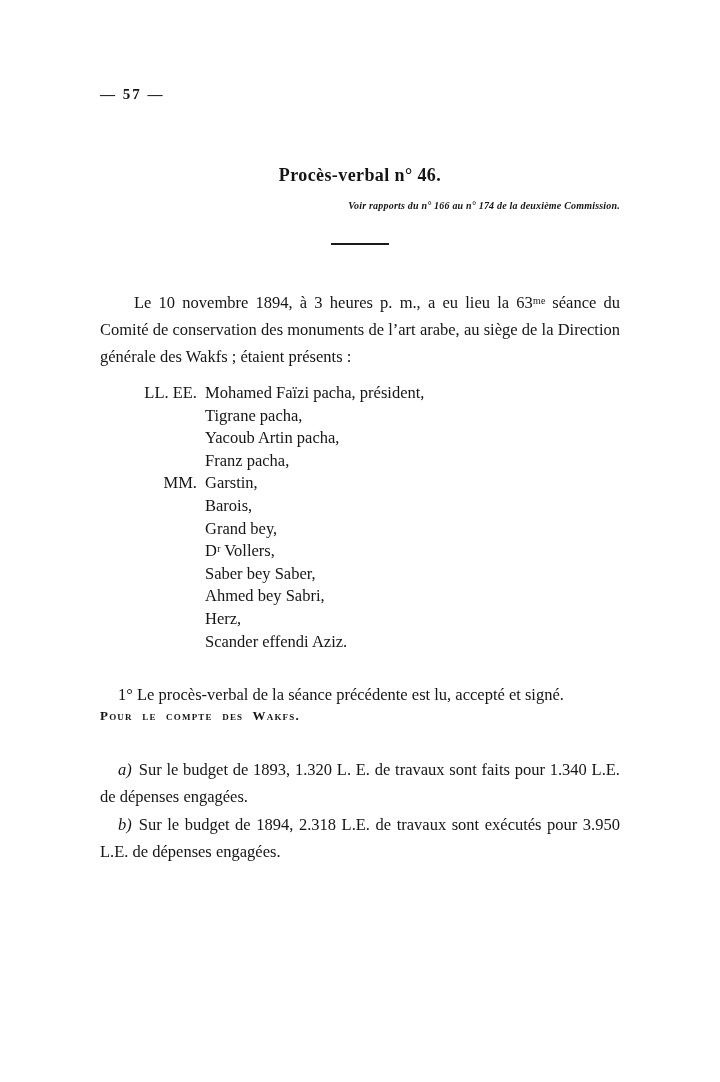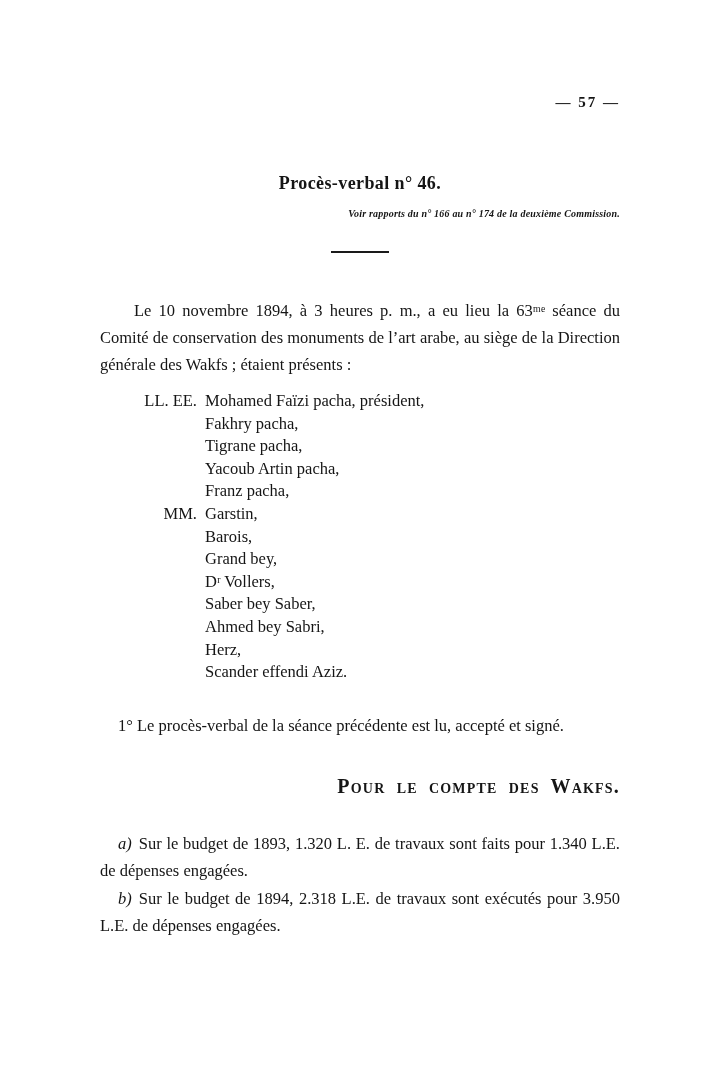--- a/index.html
+++ b/index.html
@@ -13,25 +13,24 @@
     overflow: hidden;
   }
   .page {
     width: 720px;
     height: 1082px;
     padding: 86px 100px 0 100px;
     background: #ffffff;
     overflow: hidden;
   }
   .page-number {
-    text-align: right;
+    text-align: left;
     font-size: 15px;
     font-weight: bold;
     letter-spacing: 2px;
-    margin-top: 8px;
   }
   .title {
     margin-top: 62px;
     text-align: center;
     font-size: 18px;
     font-weight: bold;
     letter-spacing: 0.4px;
   }
   .subtitle {
     margin-top: 14px;
@@ -75,23 +74,22 @@
   .para {
     font-size: 16.5px;
     line-height: 27px;
     text-align: justify;
     text-indent: 18px;
   }
   .p1 { margin-top: 28px; }
   .p2 { margin-top: 12px; }
   .smallcaps { font-variant: small-caps; letter-spacing: 0.5px; }
   .section-heading {
-    margin-top: 36px;
-    text-align: right;
-    font-size: 20px;
+    text-align: left;
+    font-size: 13px;
     font-weight: 600;
     font-variant: small-caps;
     letter-spacing: 1.2px;
     word-spacing: 5px;
   }
   .item { margin-top: 1px; }
   .item-a { margin-top: 32px; }
   .item-marker { font-style: italic; margin-right: 7px; }
 </style>
 </head>
@@ -106,24 +104,20 @@
   <div class="subtitle">Voir rapports du n° 166 au n° 174 de la deuxième Commission.</div>
 
   <div class="rule"></div>
 
   <p class="intro">Le 10 novembre 1894, à 3 heures p. m., a eu lieu la 63ᵐᵉ séance du Comité de conservation des monuments de l’art arabe, au siège de la Direction générale des Wakfs ; étaient présents :</p>
 
   <div class="attendees">
     <div class="attendee-row">
       <span class="attendee-prefix">LL. EE.</span>
       <span class="attendee-name">Mohamed Faïzi pacha, président,</span>
-    </div>
-    <div class="attendee-row">
-      <span class="attendee-prefix"></span>
-      <span class="attendee-name">Fakhry pacha,</span>
     </div>
     <div class="attendee-row">
       <span class="attendee-prefix"></span>
       <span class="attendee-name">Tigrane pacha,</span>
     </div>
     <div class="attendee-row">
       <span class="attendee-prefix"></span>
       <span class="attendee-name">Yacoub Artin pacha,</span>
     </div>
     <div class="attendee-row">

